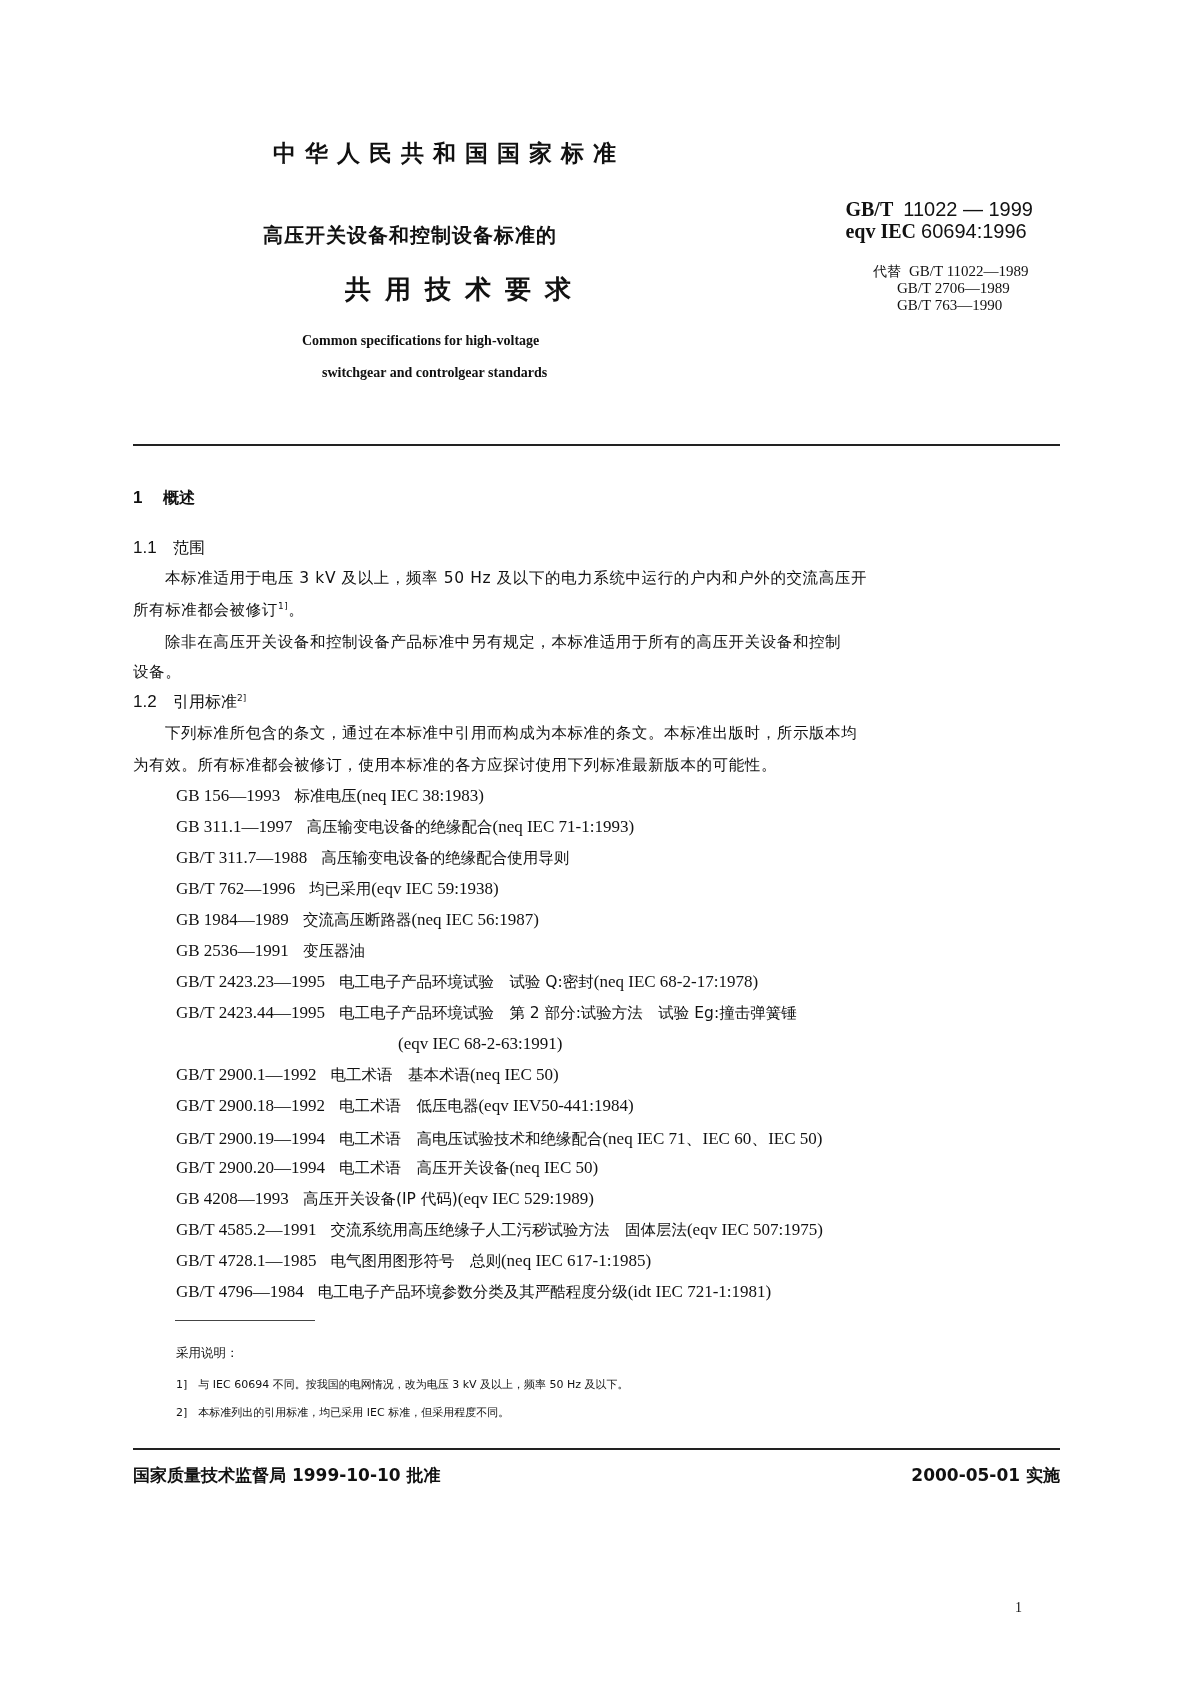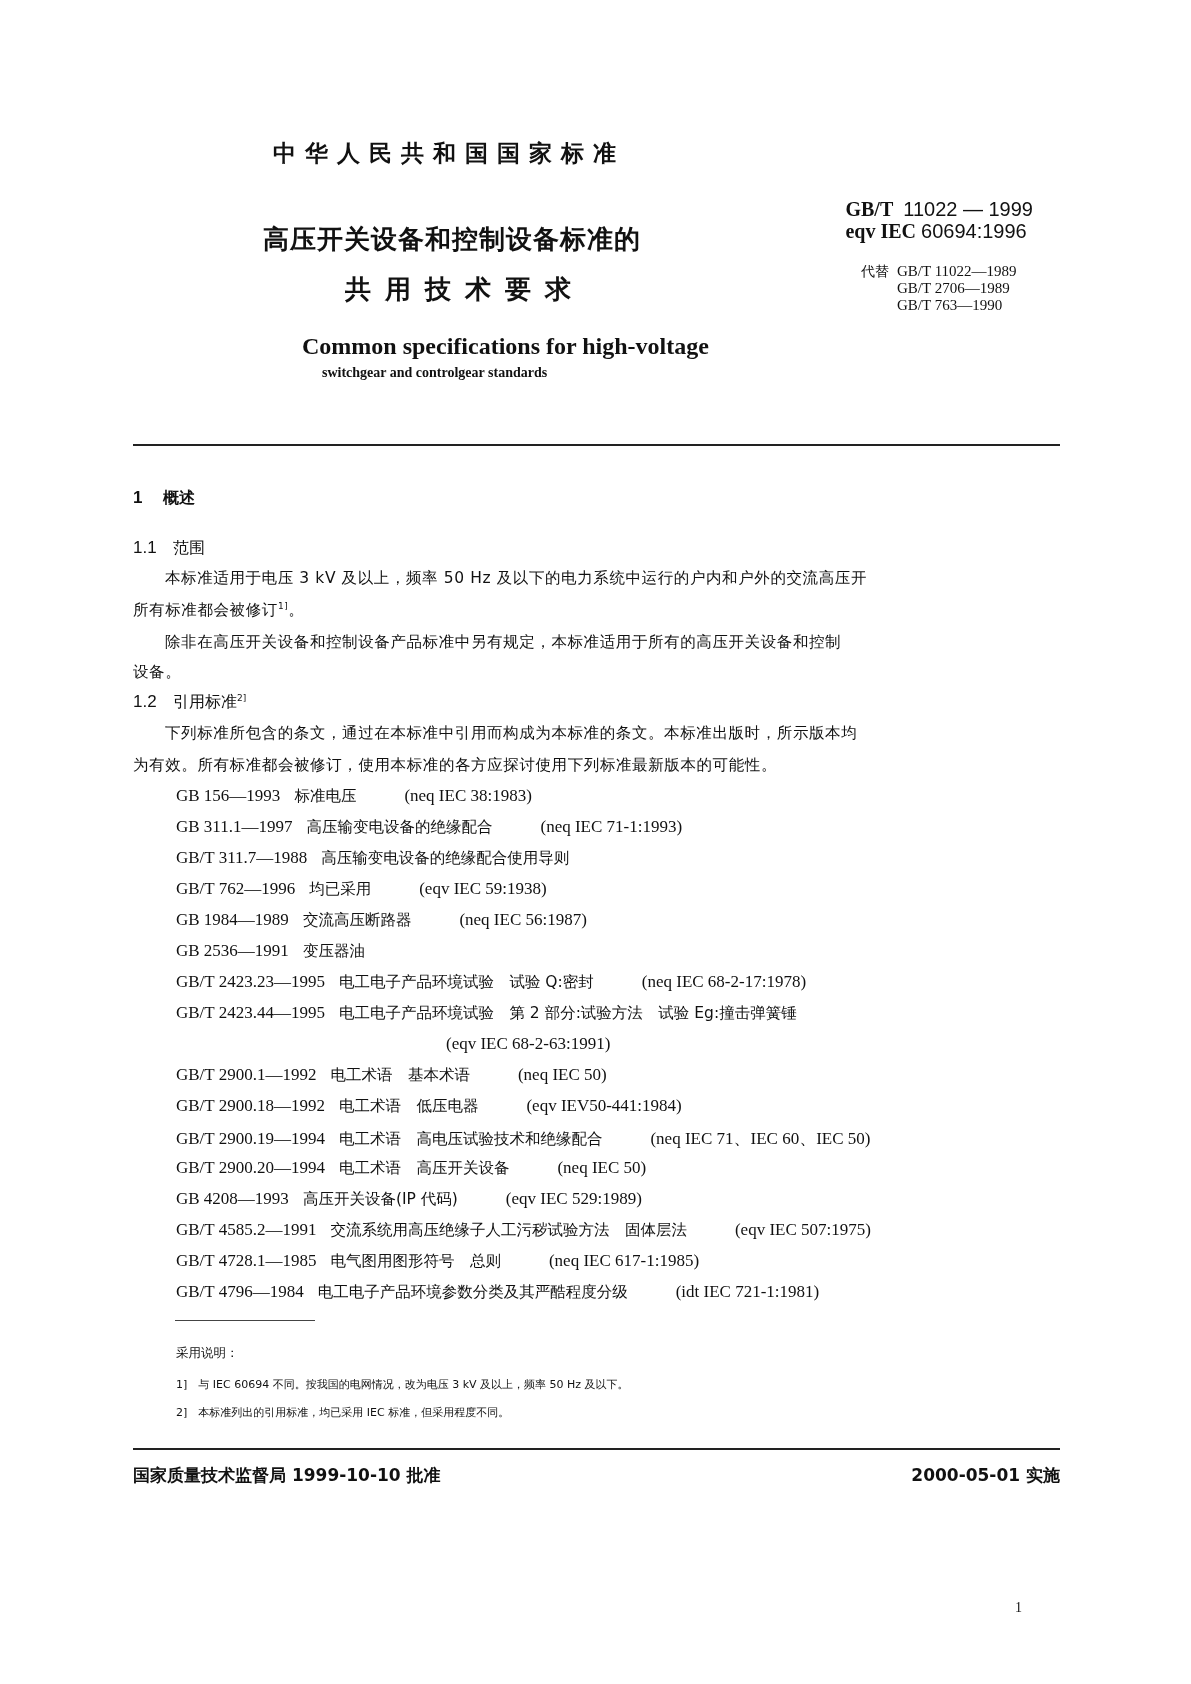--- a/index.html
+++ b/index.html
@@ -1,42 +1,42 @@
 <!DOCTYPE html>
 <html><head>
 <meta charset="utf-8">
 <style>
   html, body { margin:0; padding:0; background:#ffffff; }
   body { width:1191px; height:1684px; position:relative; overflow:hidden; color:#111; font-family:"DejaVu Serif", serif; }
   .abs { position:absolute; white-space:nowrap; }
   .nat-title { left:0; width:1008px; top:138px; text-align:center; padding-right:110px; box-sizing:border-box; font-family:Liberation Sans, sans-serif; font-weight:bold; font-size:23px; letter-spacing:9px; }
-  .cn-title1 { left:263px; top:222px; font-family:Liberation Serif, serif; font-weight:bold; font-size:26px; letter-spacing:1px; }
+  .cn-title1 { left:263px; top:222px; font-family:Liberation Serif, serif; font-weight:bold; font-size:20px; letter-spacing:1px; }
   .cn-title2 { left:345px; top:272px; font-family:Liberation Sans, sans-serif; font-weight:bold; font-size:26px; letter-spacing:14px; }
-  .en-title1 { left:302px; top:333px; font-family:"Liberation Serif", serif; font-weight:bold; font-size:24px; }
+  .en-title1 { left:302px; top:333px; font-family:"Liberation Serif", serif; font-weight:bold; font-size:14px; }
   .en-title2 { left:322px; top:365px; font-family:"Liberation Serif", serif; font-weight:bold; font-size:14px; }
   .std-no { right:158px; top:198px; font-family:"Liberation Serif", serif; font-size:20px; line-height:22px; }
   .std-no b { font-weight:bold; }
   .std-no .num { font-family:"Liberation Sans", sans-serif; font-weight:normal; }
   .replace { left:861px; top:263px; font-family:"Liberation Serif", serif; font-size:15px; line-height:17px; }
-  .replace .lbl { font-family:"DejaVu Sans", sans-serif; font-size:14px; }
+  .replace .lbl { font-family:"DejaVu Sans", sans-serif; font-size:14px;margin-left:12px; }
   .replace .row { display:flex; }
   .replace .pad { display:inline-block; width:36px; }
   .rule-top { left:133px; top:444px; width:927px; height:2px; background:#222; }
   .rule-foot-short { left:175px; top:1320px; width:140px; height:1px; background:#444; }
   .rule-bottom { left:133px; top:1448px; width:927px; height:2px; background:#222; }
   .sec { font-family:"DejaVu Sans", sans-serif; font-size:16px; }
   .sec .n { display:inline-block; width:30px; font-family:"Liberation Sans", sans-serif; font-size:17px;}
   .sec1 { left:133px; top:488px; font-weight:bold; }
   .sec11 { left:133px; top:538px; }
   .sec12 { left:133px; top:692px; }
   .para { font-family:"DejaVu Sans", sans-serif; font-size:15.5px; letter-spacing:0.6px; }
   .sup { font-size:9px; vertical-align:super; }
   .ref { font-family:"DejaVu Sans", sans-serif; font-size:15.5px; left:176px; }
   .ref .code { font-family:"Liberation Serif", serif; font-size:17px; margin-right:14px; }
-  .ref .en { font-family:"Liberation Serif", serif; font-size:17px;margin-left:48px; }
+  .ref .en { font-family:"Liberation Serif", serif; font-size:17px; }
   .fn-head { left:176px; top:1345px; font-family:"DejaVu Sans", sans-serif; font-size:12.5px; }
   .fn { left:176px; font-family:"DejaVu Sans", sans-serif; font-size:11px; }
   .approve { left:133px; top:1464px; font-family:"DejaVu Sans", sans-serif; font-weight:bold; font-size:17px; }
   .implement { right:131px; top:1464px; font-family:"DejaVu Sans", sans-serif; font-weight:bold; font-size:17px; }
   .pageno { left:1015px; top:1600px; font-family:"Liberation Serif", serif; font-size:14px; }
 </style>
 </head>
 <body>
 
 <div class="abs nat-title">中华人民共和国国家标准</div>

